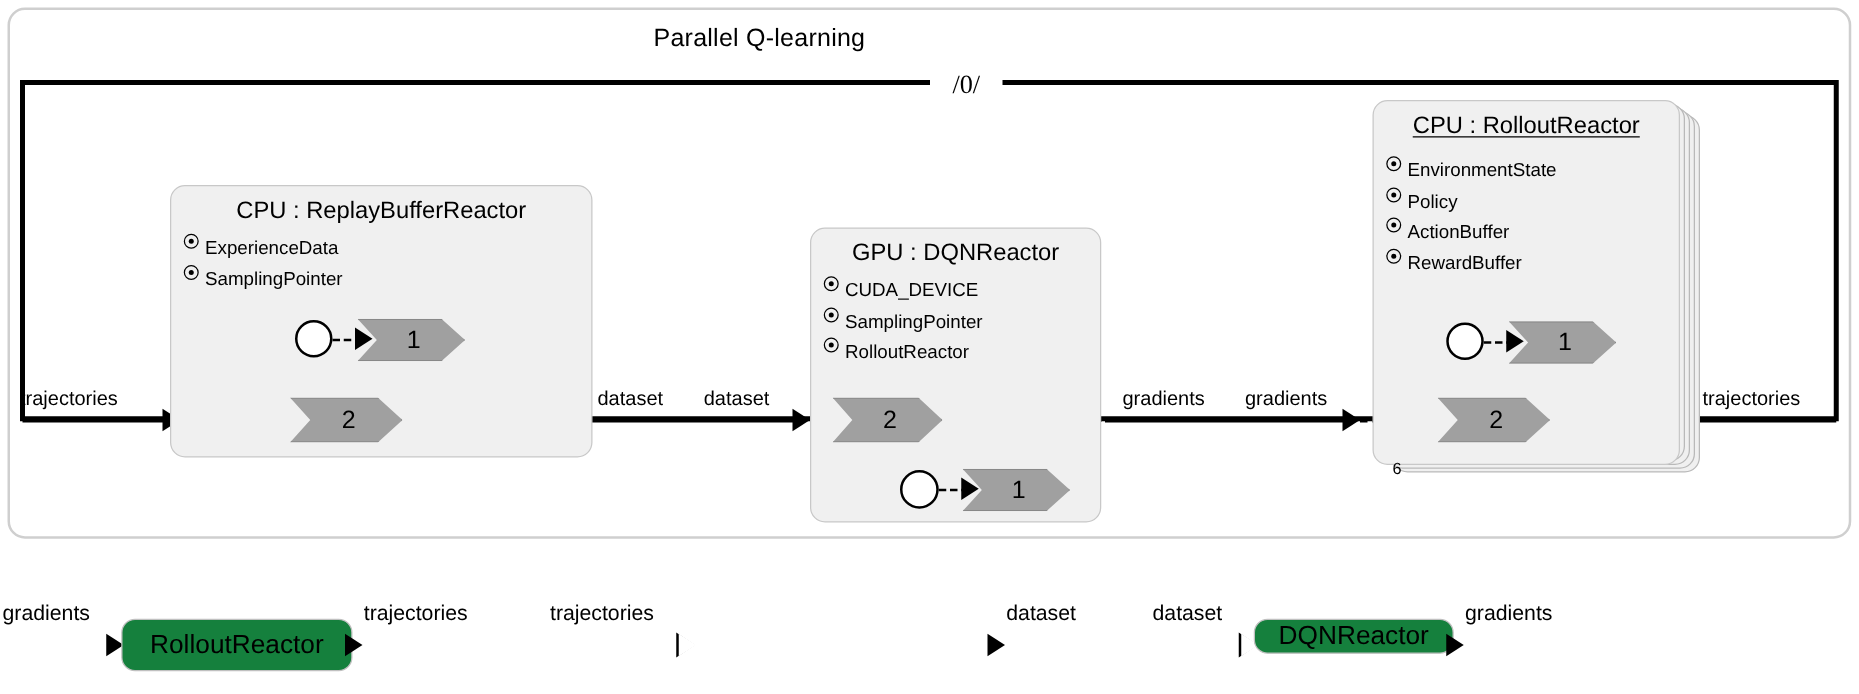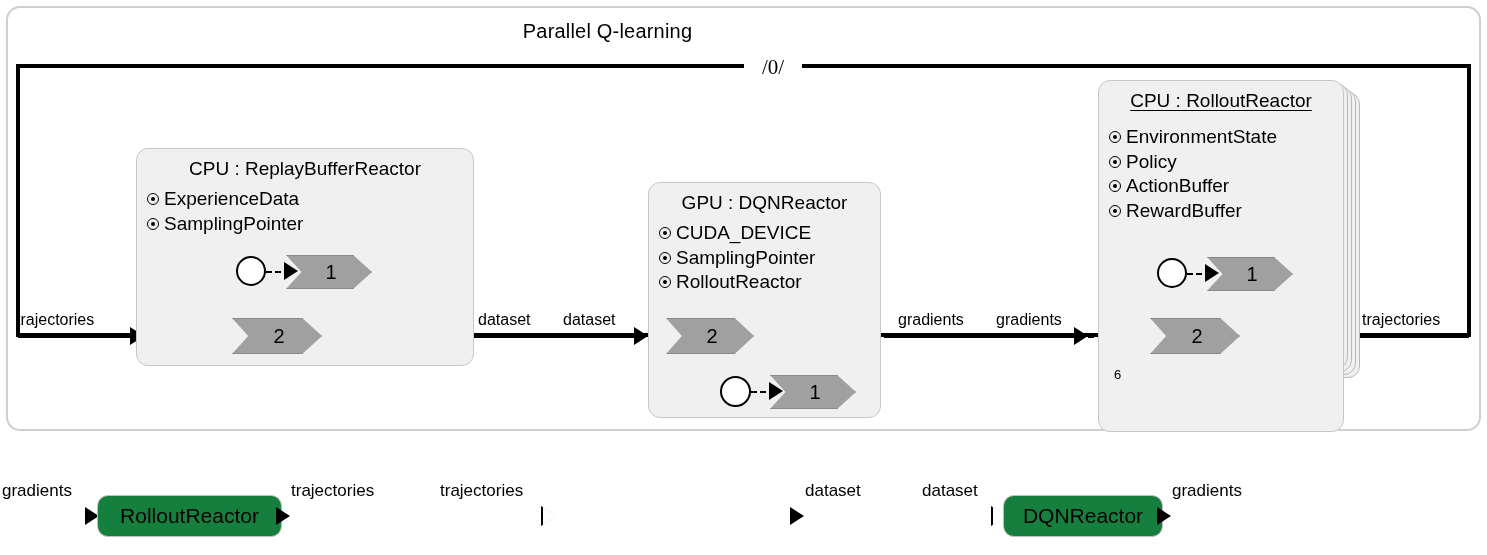--- a/index.html
+++ b/index.html
@@ -36,22 +36,22 @@
     position:absolute;background:#f0f0f0;border:1px solid #c8c8c8;border-radius:12px;
     box-sizing:border-box;
   }
   .reactor .r-title{
     position:absolute;left:0;right:0;top:9px;text-align:center;
     font-size:19px;color:#000;white-space:nowrap;
   }
   .reactor.underlined .r-title{text-decoration:underline;text-underline-offset:3px;}
   .attrs{position:absolute;left:10px;top:38px;}
   .attr{
-    font-size:19px;color:#000;line-height:24.5px;white-space:nowrap;
-    display:flex;align-items:center;gap:5px;
+    font-size:15px;color:#000;line-height:24.5px;white-space:nowrap;
+    display:flex;align-items:flex-start;gap:5px;
   }
   .bullet{
     width:10px;height:10px;border:1.6px solid #000;border-radius:50%;
     display:inline-block;position:relative;flex:0 0 auto;
   }
   .bullet::after{
     content:"";position:absolute;left:50%;top:50%;width:4px;height:4px;
     background:#000;border-radius:50%;transform:translate(-50%,-50%);
   }
 
@@ -218,21 +218,21 @@
   <div class="dash-h" style="left:751px;top:391px;width:24px;"></div>
   <div class="tri" style="left:769px;top:382px;"></div>
   <div class="chev" style="left:770px;top:375px;width:86px;height:34px;">
     <span>1</span>
   </div>
 
   <div class="stack-layer" style="left:1114px;top:92px;width:246px;height:286px;"></div>
   <div class="stack-layer" style="left:1110px;top:89px;width:246px;height:286px;"></div>
   <div class="stack-layer" style="left:1106px;top:86px;width:246px;height:286px;"></div>
   <div class="stack-layer" style="left:1102px;top:83px;width:246px;height:286px;"></div>
-  <div class="reactor underlined" id="rx-rollout" style="left:1098px;top:80px;width:246px;height:352px;">
+  <div class="reactor underlined" id="rx-rollout" style="left:1098px;top:80px;width:246px;height:292px;">
     <div class="r-title">CPU : RolloutReactor</div>
     <div class="attrs" style="top:44px;">
       <div class="attr">
         <span class="bullet"></span>
         <span>EnvironmentState</span>
       </div>
       <div class="attr">
         <span class="bullet"></span>
         <span>Policy</span>
       </div>
@@ -269,19 +269,19 @@
 
   <div class="cls-label" style="left:440px;top:481px;">trajectories</div>
   <div class="tri-outline" style="left:541px;top:506px;"></div>
   <div class="tri hollow" style="left:543px;top:507px;"></div>
   <div class="tri" style="left:790px;top:507px;"></div>
   <div class="cls-label" style="left:805px;top:481px;">dataset</div>
 
   <div class="cls-label" style="left:922px;top:481px;">dataset</div>
   <div class="tri-outline" style="left:991px;top:506px;"></div>
   <div class="tri hollow" style="left:993px;top:507px;"></div>
-  <div class="cls" style="left:1003px;top:495px;width:160px;height:42px;">
+  <div class="cls" style="left:1003px;top:495px;width:160px;height:28px;">
     <span>DQNReactor</span>
   </div>
   <div class="tri" style="left:1157px;top:507px;"></div>
   <div class="cls-label" style="left:1172px;top:481px;">gradients</div>
 
 </div>
 
 </body></html>

